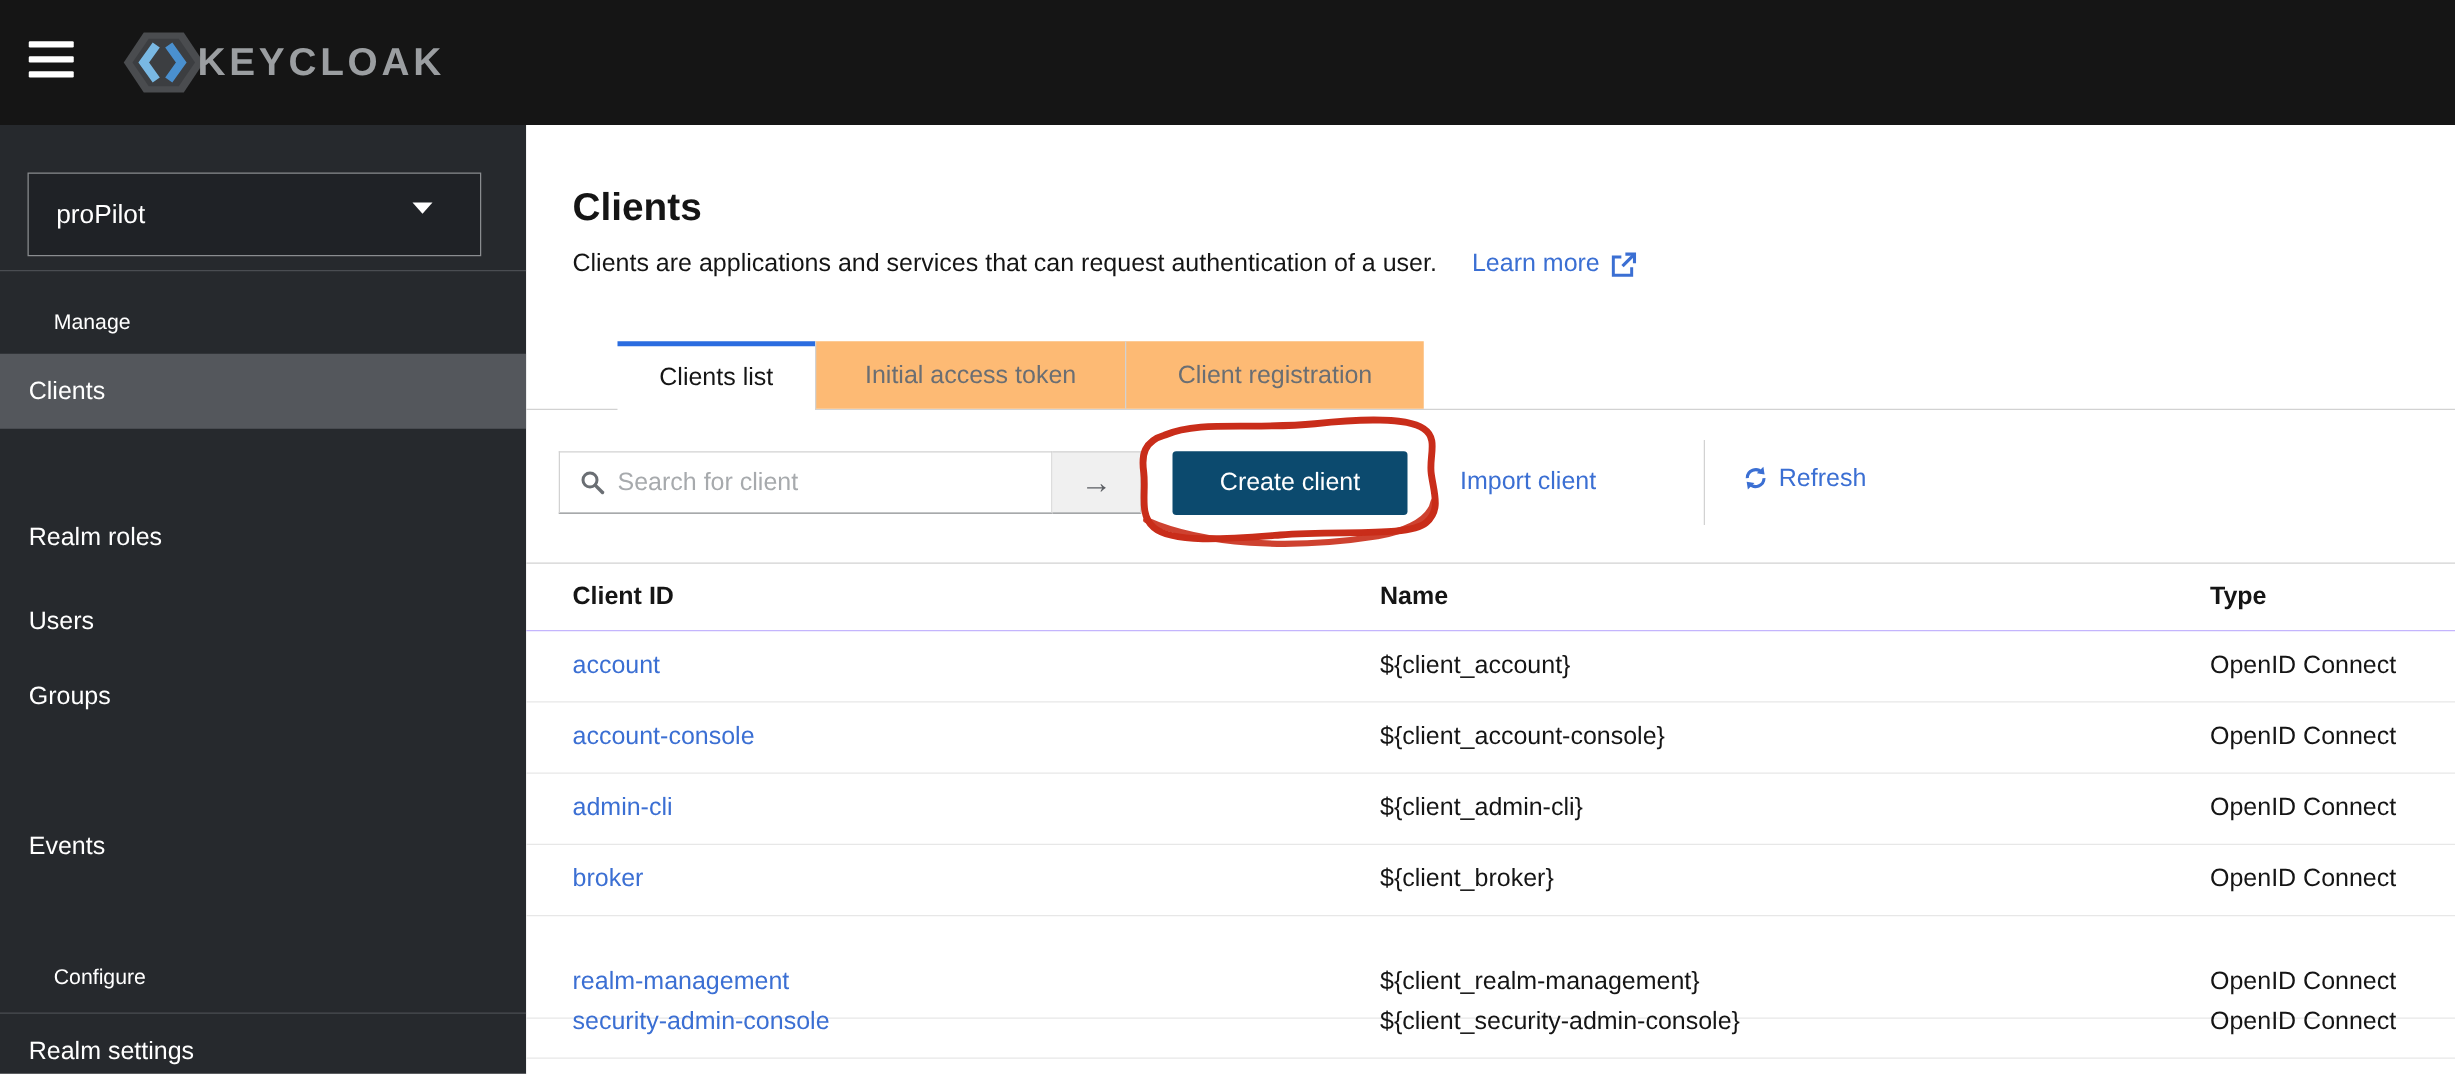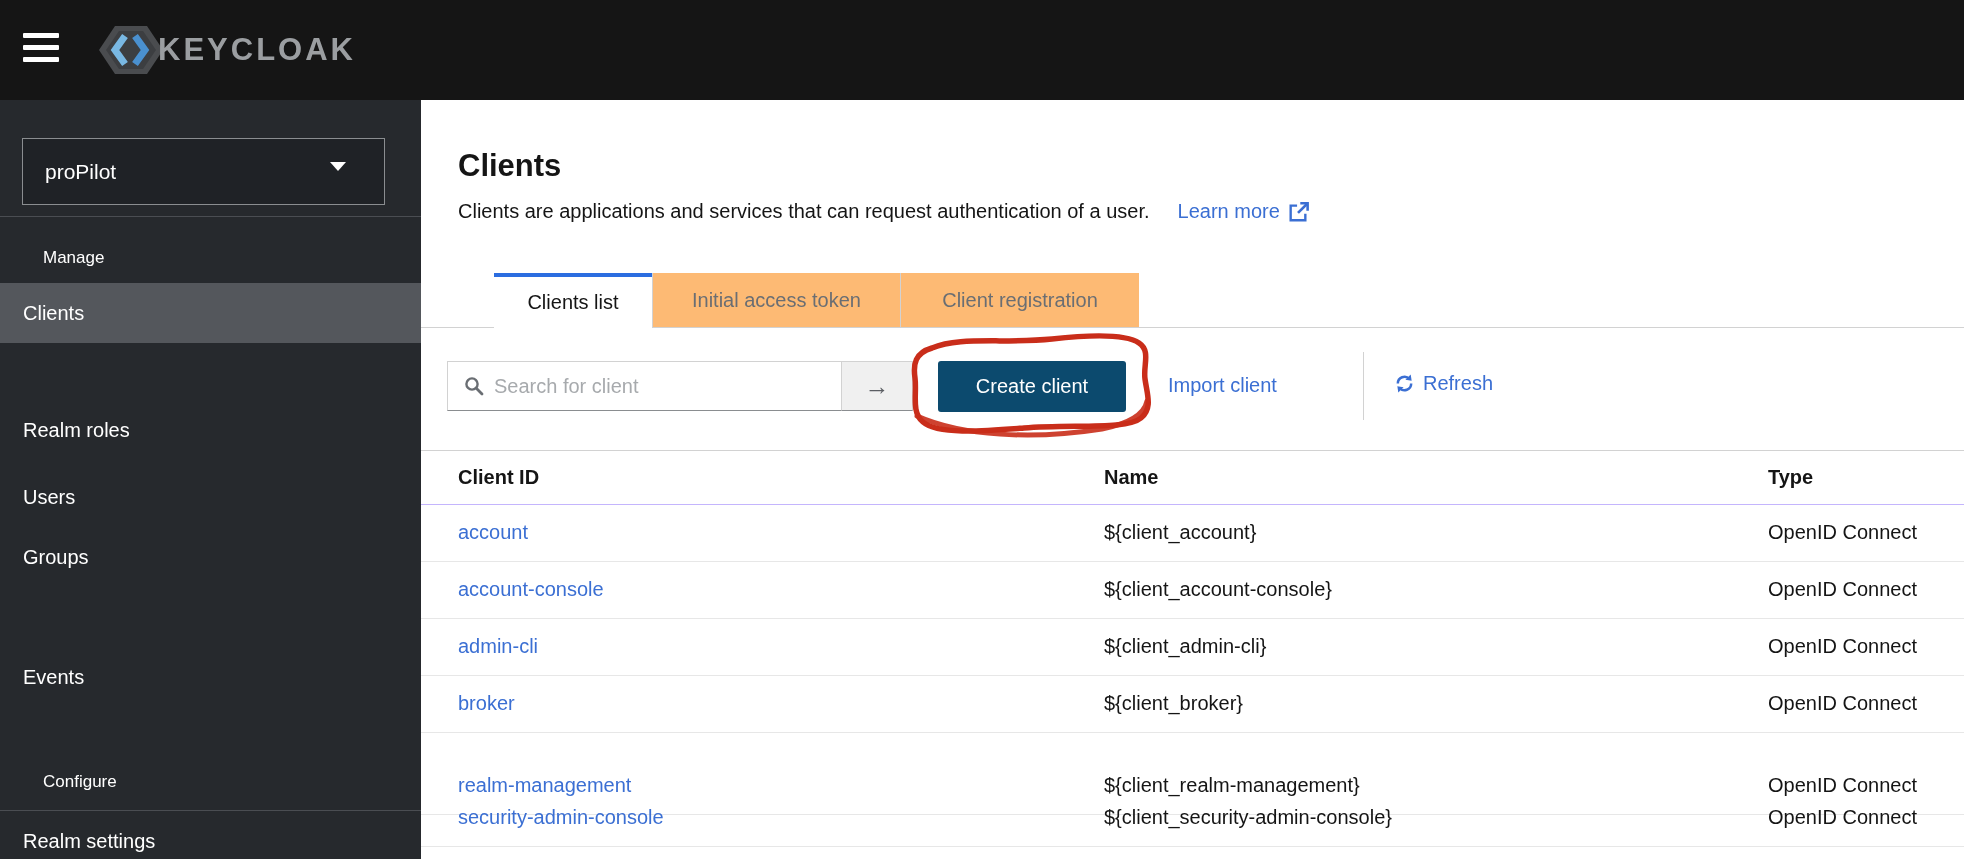--- a/index.html
+++ b/index.html
@@ -56,21 +56,21 @@
                border:1px solid #d2d2d2; border-left:none; border-bottom-color:#8a8d90;
                color:#5b5e63; font-size:25px; display:flex; align-items:center; justify-content:center;
                cursor:pointer; }
   .create-btn { position:absolute; left:517px; top:261px; width:188px; height:51px; background:#0c4a6e;
                 color:#fff; font-size:20px; border:none; border-radius:3px; cursor:pointer;
                 font-family:"Liberation Sans", sans-serif; }
   .import-link { position:absolute; left:747px; top:274px; font-size:20px; color:#3b6fd3;
                  text-decoration:none; cursor:pointer; }
   .toolbar-divider { position:absolute; left:942px; top:252px; width:1px; height:68px; background:#d2d2d2; }
   .refresh-link { position:absolute; left:973px; top:272px; font-size:20px; color:#3b6fd3;
-                  display:flex; align-items:center; gap:8px; text-decoration:none; cursor:pointer; }
+                  display:flex; align-items:flex-start; gap:8px; text-decoration:none; cursor:pointer; }
 
   
   .table-sep { position:absolute; left:0; top:350px; width:1543px; height:1px; background:#d2d2d2; }
   .thead { position:absolute; left:0; top:351px; width:1617px; height:54px; border-bottom:1px solid #c4b5fd; }
   .th { position:absolute; top:15px; font-size:20px; font-weight:700; color:#151515; }
   .col-id   { left:37px; }
   .col-name { left:683px; }
   .col-type { left:1347px; }
   .trow { position:absolute; left:0; width:1543px; height:57px; border-bottom:1px solid #e7e7e7; }
   .td { position:absolute; top:16px; font-size:20px; color:#151515; }

